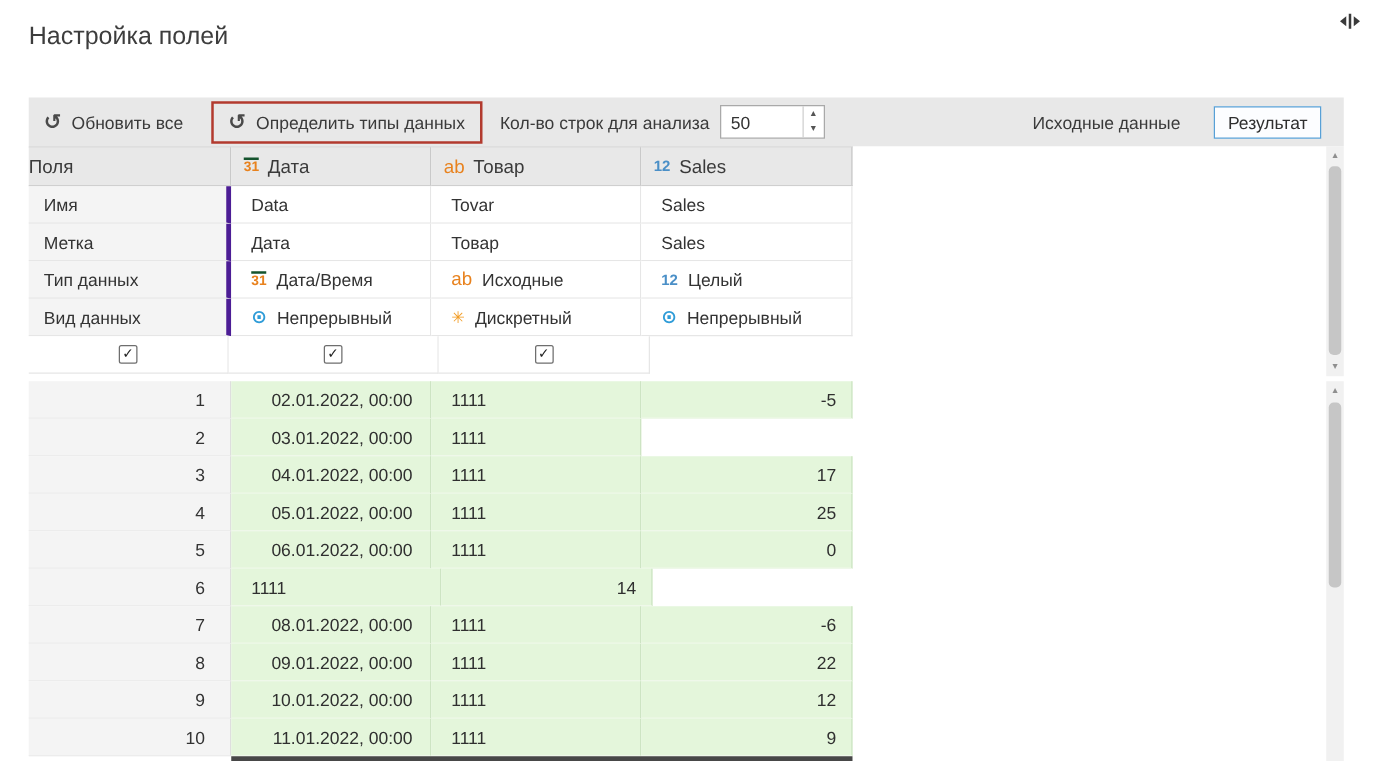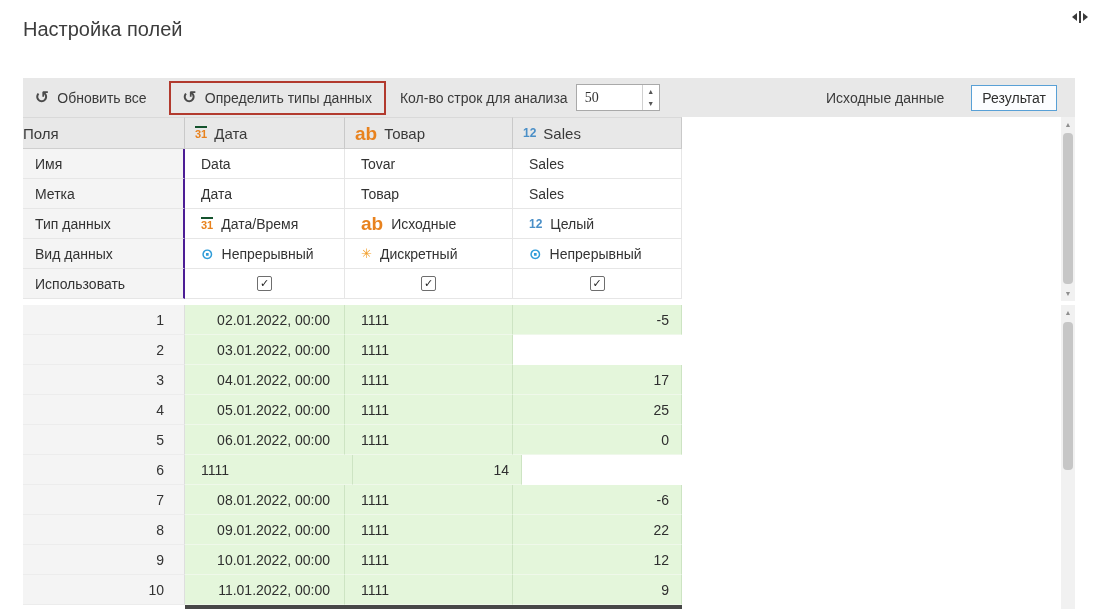--- a/index.html
+++ b/index.html
@@ -13,42 +13,42 @@
   .tri-left{width:0;height:0;border-top:4px solid transparent;border-bottom:4px solid transparent;border-right:5px solid #3a3a3a}
   .tri-right{width:0;height:0;border-top:4px solid transparent;border-bottom:4px solid transparent;border-left:5px solid #3a3a3a}
   .vbar{width:2px;height:12px;background:#3a3a3a}
 
   .toolbar{position:absolute;left:23px;top:78px;width:1052px;height:39px;background:#e8e8e8;display:flex;align-items:center}
   .tb-btn{display:flex;align-items:center;gap:8px;padding:0 12px;height:100%;cursor:pointer;font-size:14px;color:#3a3a3a;white-space:nowrap}
   .ic-refresh{font-size:17px;font-weight:700;color:#4a4a4a;line-height:1}
   .hl-box{border:2px solid #b23a2e;height:34px;display:flex;align-items:center;margin-left:10px}
   .rows-label{margin-left:14px;font-size:14px;color:#3a3a3a;white-space:nowrap}
   .spin-box{margin-left:8px;width:84px;height:27px;background:#fff;border:1px solid #a9a9a9;display:flex;align-items:stretch}
-  .spin-input{flex:1;min-width:0;border:none;outline:none;font-family:Liberation Serif, serif;font-size:14px;padding-left:8px;color:#333;background:transparent}
+  .spin-input{flex:1;min-width:0;border:none;outline:none;font-family:Liberation Sans, sans-serif;font-size:14px;padding-left:8px;color:#333;background:transparent}
   .spin-btns{width:17px;border-left:1px solid #d0d0d0;display:flex;flex-direction:column}
   .spin-up,.spin-down{flex:1;display:flex;align-items:center;justify-content:center;font-size:7px;color:#555;cursor:pointer;line-height:1}
   .source-tab{margin-left:auto;font-size:14px;color:#3a3a3a;cursor:pointer;white-space:nowrap}
   .result-tab{margin-left:27px;margin-right:18px;font-size:14px;color:#2f2f2f;border:1px solid #58a0d6;background:#fcfdff;padding:4px 10px;cursor:pointer;white-space:nowrap}
 
   .w-label{width:162px}.w1{width:160px}.w2{width:168px}.w3{width:169px}
 
   .grid-header{position:absolute;left:23px;top:117px;height:32px;display:flex}
   .grid-header .cell{height:32px;background:#e8e8e8;border-top:1px solid #d9d9d9;border-right:1px solid #c9c9c9;border-bottom:1px solid #cfcfcf;display:flex;align-items:center;font-size:15px;color:#3a3a3a;gap:7px}
   .corner{}
   .ch{padding-left:10px;cursor:pointer}
 
   .ic-cal{color:#e8821e;font-weight:700;font-size:11px;border-top:2px solid #14532d;padding-top:1px;line-height:1}
-  .ic-ab{color:#e8821e;font-weight:700;font-size:19px;line-height:1}
+  .ic-ab{color:#e8821e;font-weight:400;font-size:15px;line-height:1}
   .ic-12{color:#4a8fc7;font-weight:700;font-size:12px;line-height:1}
   .ic-cont{color:#2f9cd8;font-size:15px;font-weight:700;line-height:1}
   .ic-disc{color:#f29d27;font-size:13px;line-height:1}
 
   .props{position:absolute;left:23px;top:149px}
   .prow{display:flex;height:30px}
-  .plabel{width:162px;background:#f4f4f4;border-right:2px solid #4c1d95;border-bottom:1px solid #e6e6e6;padding-left:12px;display:flex;align-items:center;font-size:14px;color:#333}
+  .plabel{width:162px;background:#f4f4f4;border-right:4px solid #4c1d95;border-bottom:1px solid #e6e6e6;padding-left:12px;display:flex;align-items:center;font-size:14px;color:#333}
   .pcell{background:#fff;border-right:1px solid #e6e6e6;border-bottom:1px solid #e6e6e6;display:flex;align-items:center;padding-left:16px;font-size:14px;gap:8px;cursor:pointer}
   .pcell.center{justify-content:center;padding-left:0}
   .cb{width:15px;height:15px;border:1px solid #6e6e6e;border-radius:2px;background:#fff;display:flex;align-items:center;justify-content:center;font-size:11px;font-weight:700;color:#222;line-height:1;cursor:pointer}
 
   .data{position:absolute;left:23px;top:305px}
   .drow{display:flex;height:30px}
   .ncell{width:162px;background:#f4f4f4;border-right:1px solid #dedede;border-bottom:1px solid #ececec;display:flex;align-items:center;justify-content:flex-end;padding-right:20px;font-size:14px;color:#333}
   .gcell{background:#e4f6db;border-right:1px solid #cde4c3;border-bottom:1px solid #eff8ea;display:flex;align-items:center;font-size:14px;color:#2f2f2f}
   .gdate{justify-content:flex-end;padding-right:14px}
   .gtov{padding-left:16px}
@@ -156,21 +156,20 @@
         <span class="ic-disc">✳</span>
         <span>Дискретный</span>
       </div>
       <div class="pcell w3">
         <span class="ic-cont">⊙</span>
         <span>Непрерывный</span>
       </div>
     </div>
 
     <div class="prow">
-      <div class="plabel">Использовать</div>
       <div class="pcell w1 center">
         <span class="cb">✓</span>
       </div>
       <div class="pcell w2 center">
         <span class="cb">✓</span>
       </div>
       <div class="pcell w3 center">
         <span class="cb">✓</span>
       </div>
     </div>

